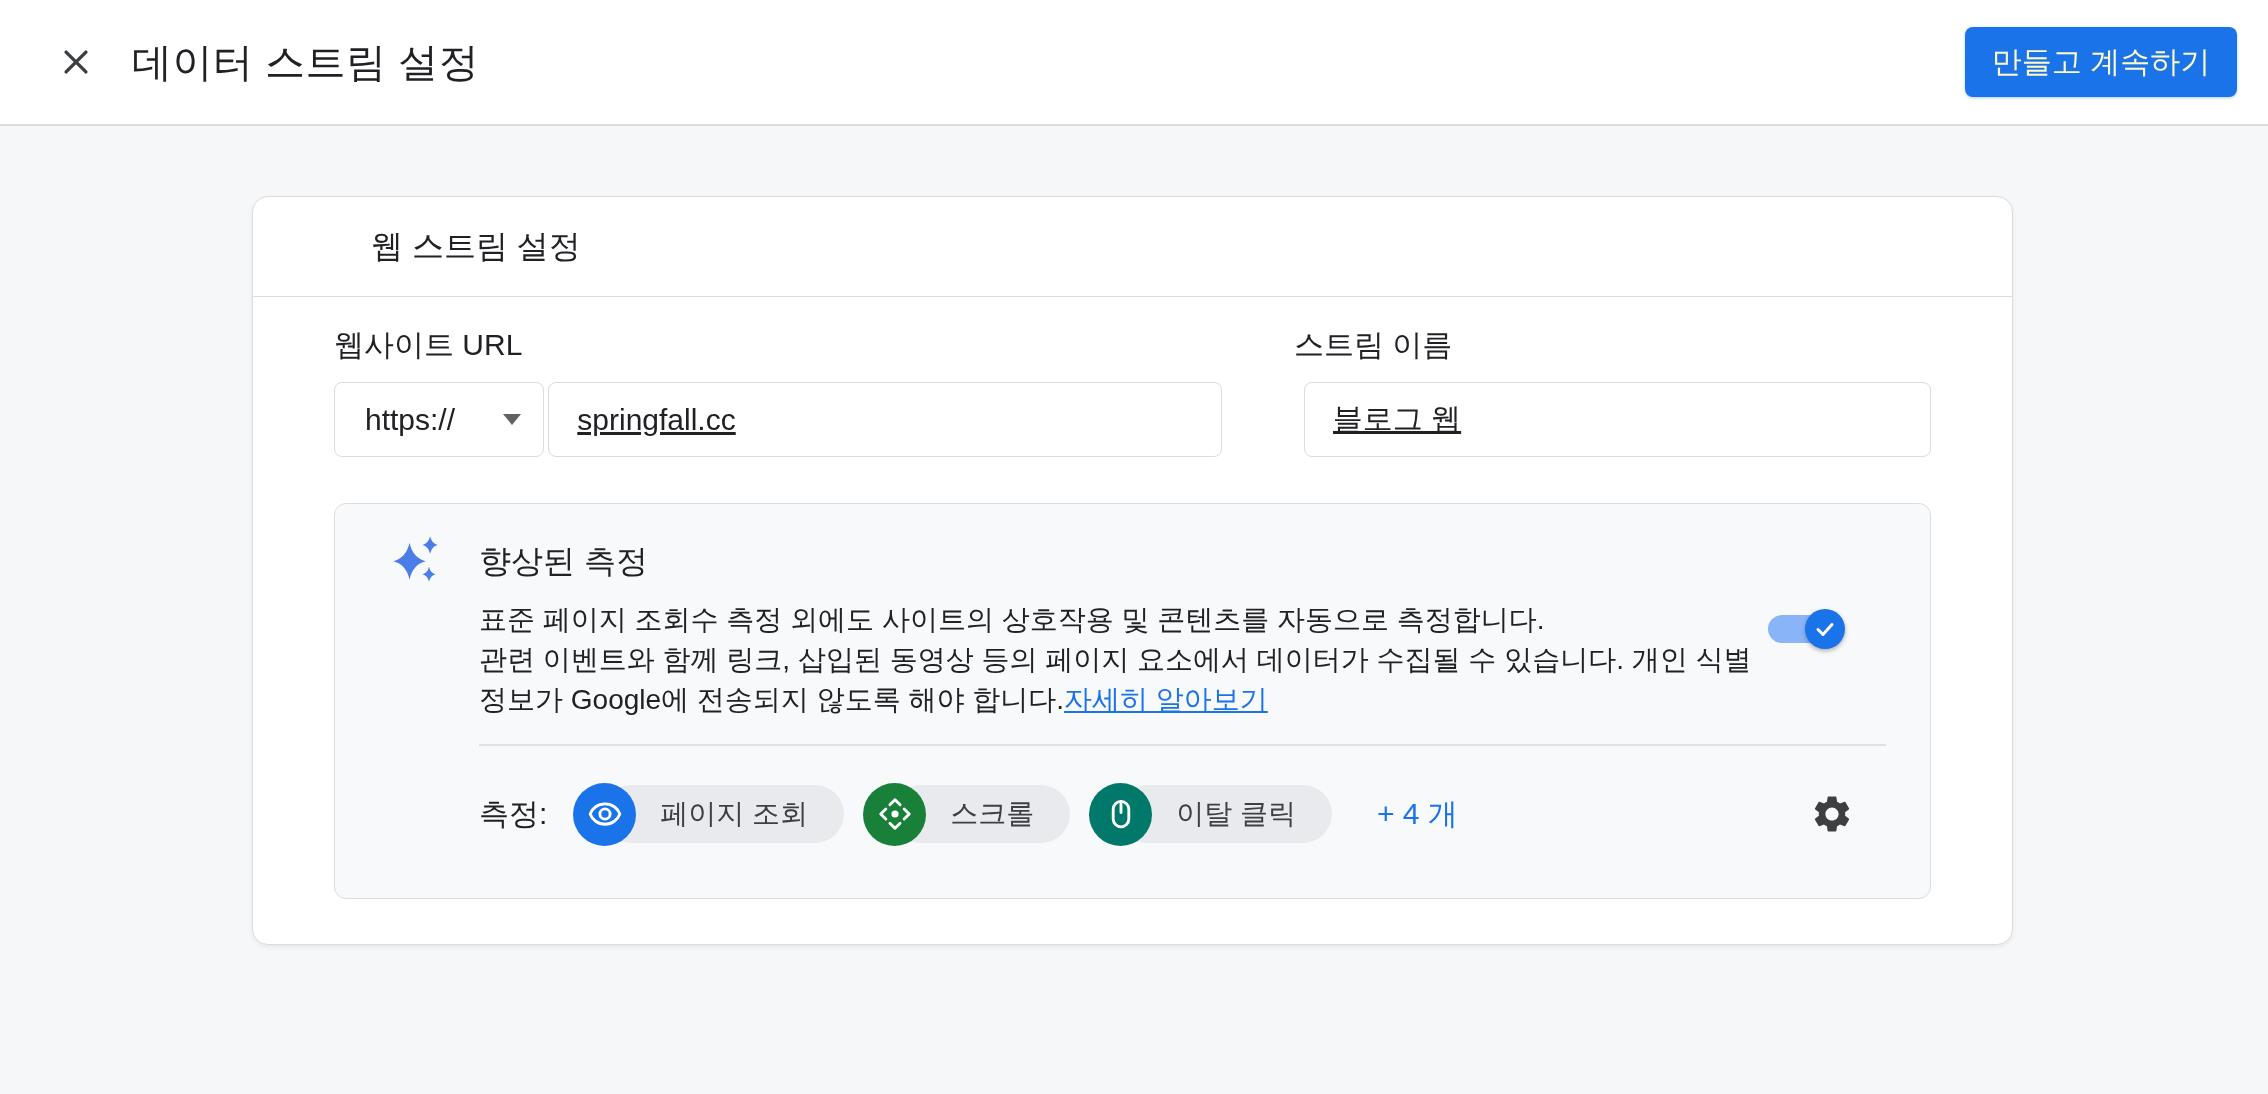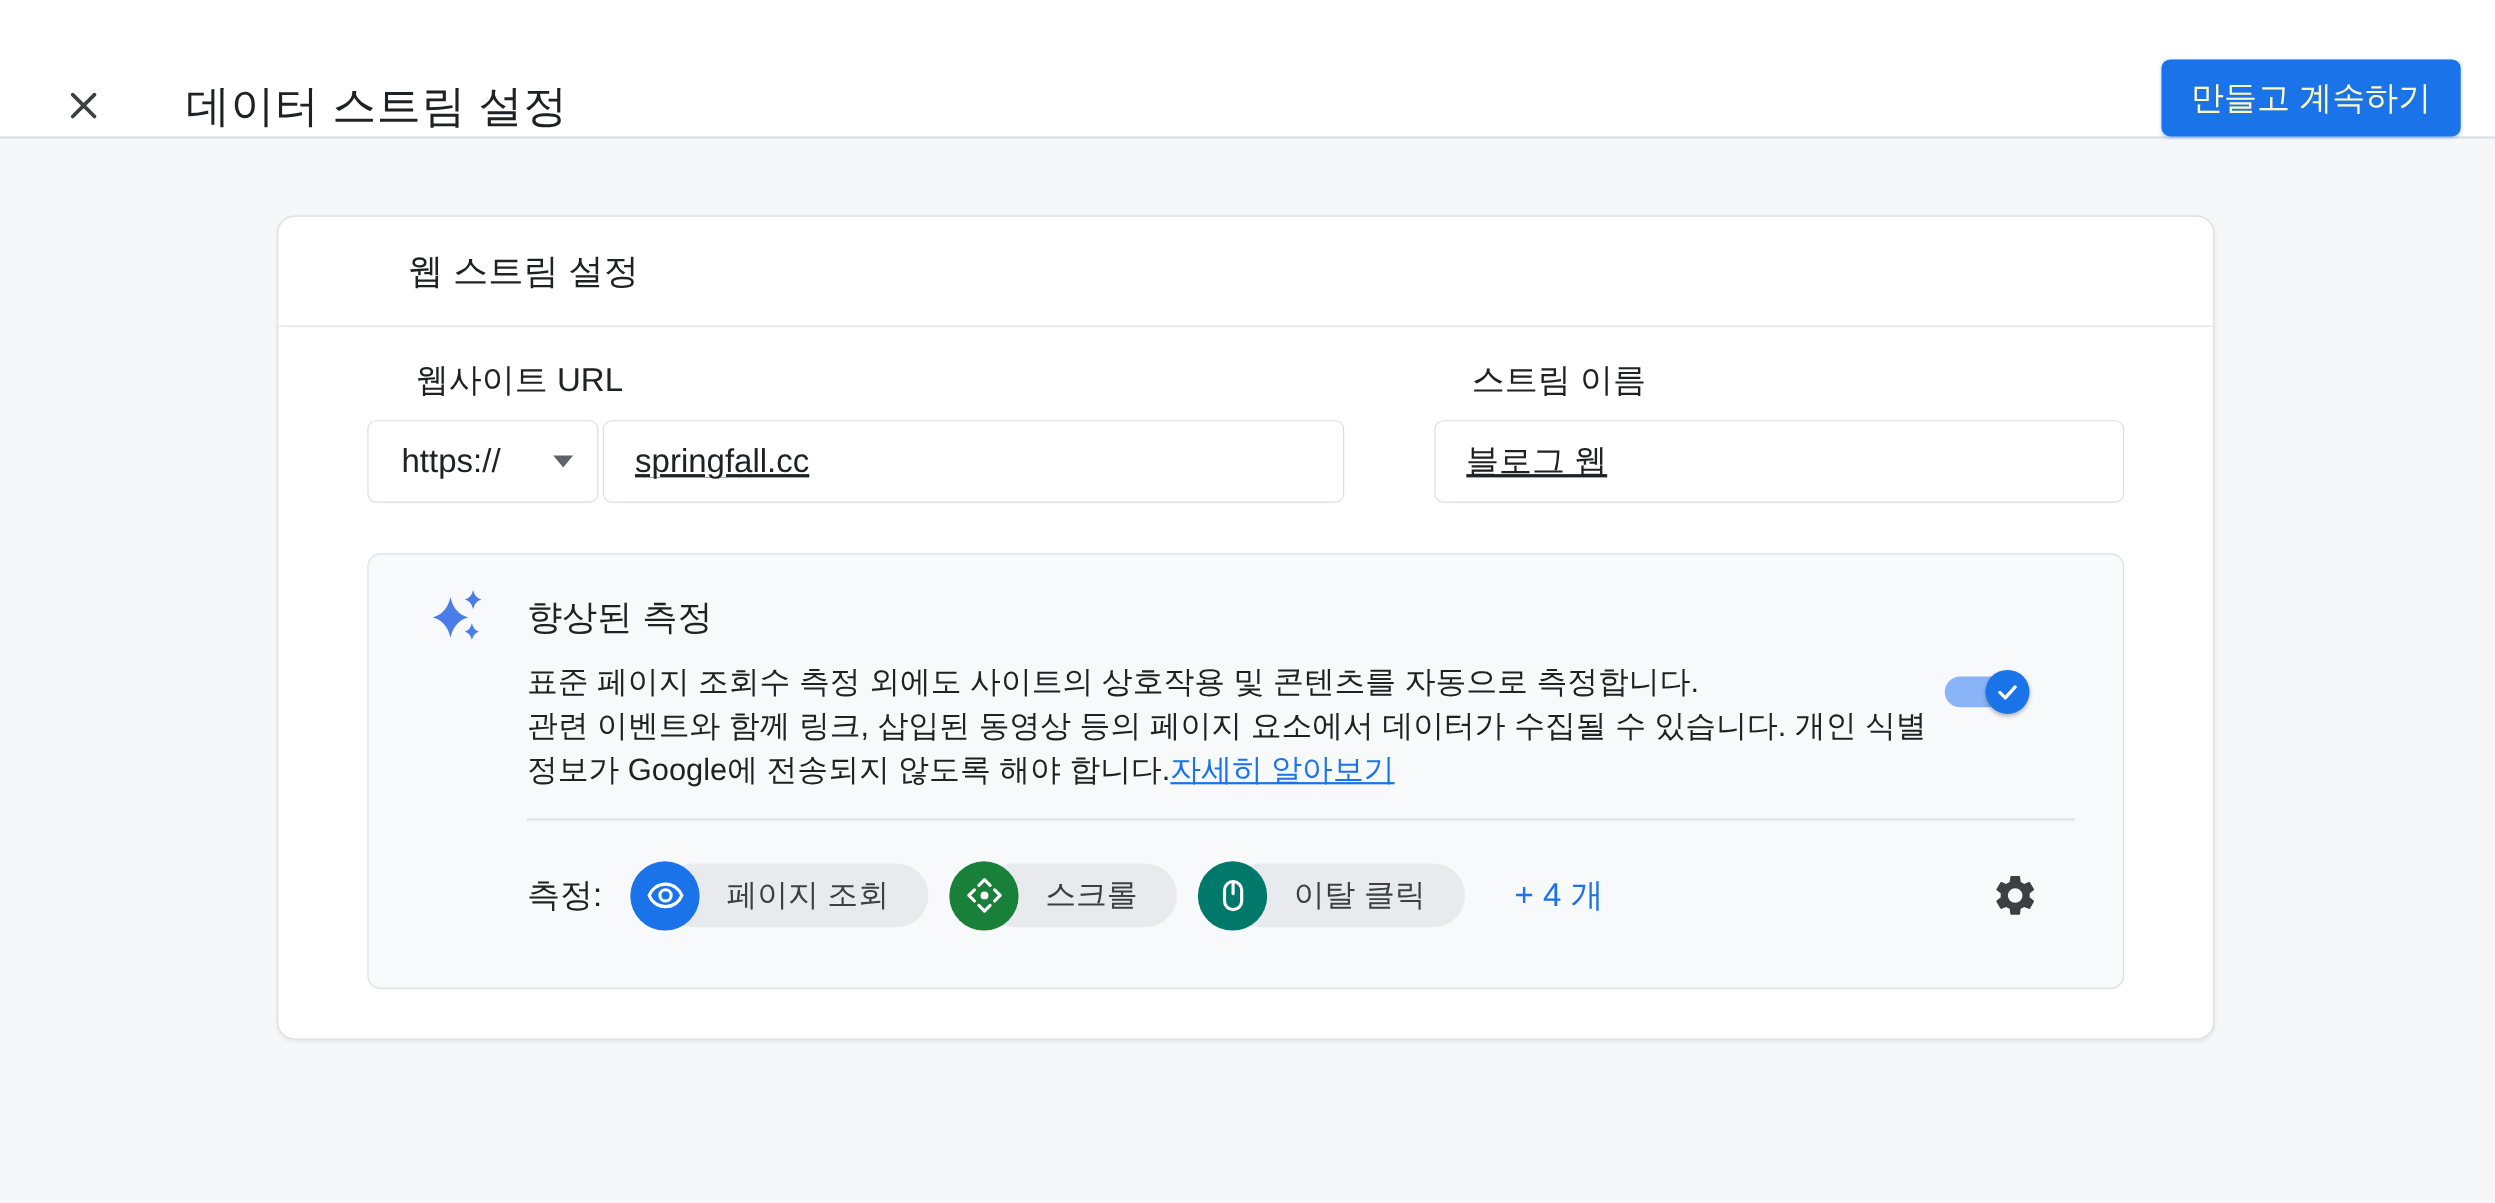--- a/index.html
+++ b/index.html
@@ -5,21 +5,21 @@
   * { margin:0; padding:0; box-sizing:border-box; }
   html,body { width:2268px; height:1094px; }
   body {
     font-family:"Liberation Sans","DejaVu Sans",sans-serif;
     background:#f5f7f9; color:#202124; overflow:hidden; position:relative;
   }
   
   .topbar {
     position:absolute; left:0; top:0; width:2268px; height:126px;
     background:#ffffff; border-bottom:2px solid #dadce0;
-    display:flex; align-items:flex-end;gap:37px;
+    display:flex; align-items:center;
   }
   .close-btn {
     width:56px; height:56px; margin-left:48px; border:none; background:transparent;
     display:flex; align-items:center; justify-content:center; cursor:pointer; border-radius:50%;
   }
   .modal-title { font-size:40px; font-weight:400; color:#202124; margin-left:28px; letter-spacing:0.5px; }
   .spacer { flex:1; }
   .primary-btn {
     margin-right:31px; width:272px; height:70px; border:none; border-radius:8px;
     background:#1a73e8; color:#fef9c3; font-size:30px; font-weight:500;
@@ -32,21 +32,21 @@
     box-shadow:0 2px 4px rgba(60,64,67,0.08);
   }
   .card-header {
     height:100px; display:flex; align-items:center; padding-left:118px;
     border-bottom:1px solid #dadce0;
   }
   .card-title { font-size:32px; font-weight:400; color:#202124; }
   .form-area { padding:28px 81px 0 81px; }
   .labels-row { display:flex; }
   .field-label { font-size:30px; color:#202124; font-weight:400; }
-  .label-left { width:960px;margin-left:44px; }
+  .label-left { width:960px; }
   .inputs-row { display:flex; margin-top:16px; }
   .protocol-select {
     width:213px; height:75px; border:1px solid #dadce0; border-radius:8px;
     background:#ffffff; display:flex; align-items:center; padding:0 22px 0 30px;
     cursor:pointer; margin-right:4px;
   }
   .protocol-text { font-size:30px; color:#202124; flex:1; }
   .caret-down {
     width:0; height:0; border-left:9px solid transparent; border-right:9px solid transparent;
     border-top:11px solid #5f6368;

